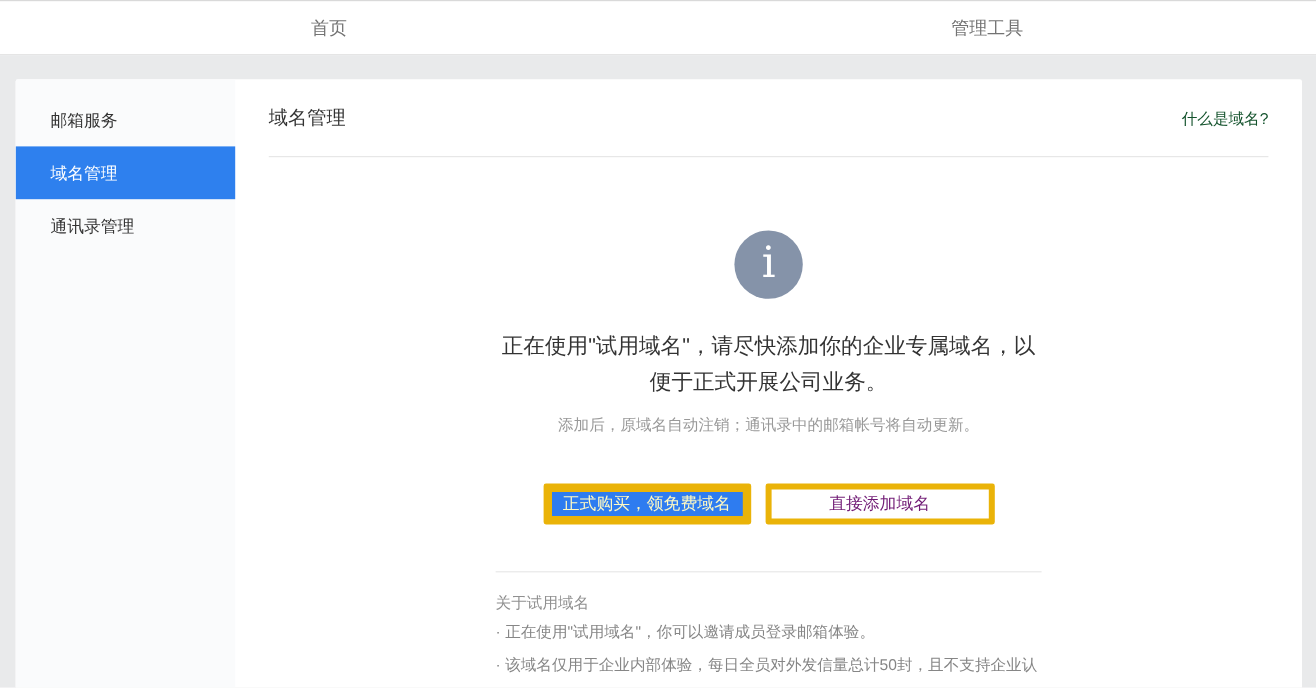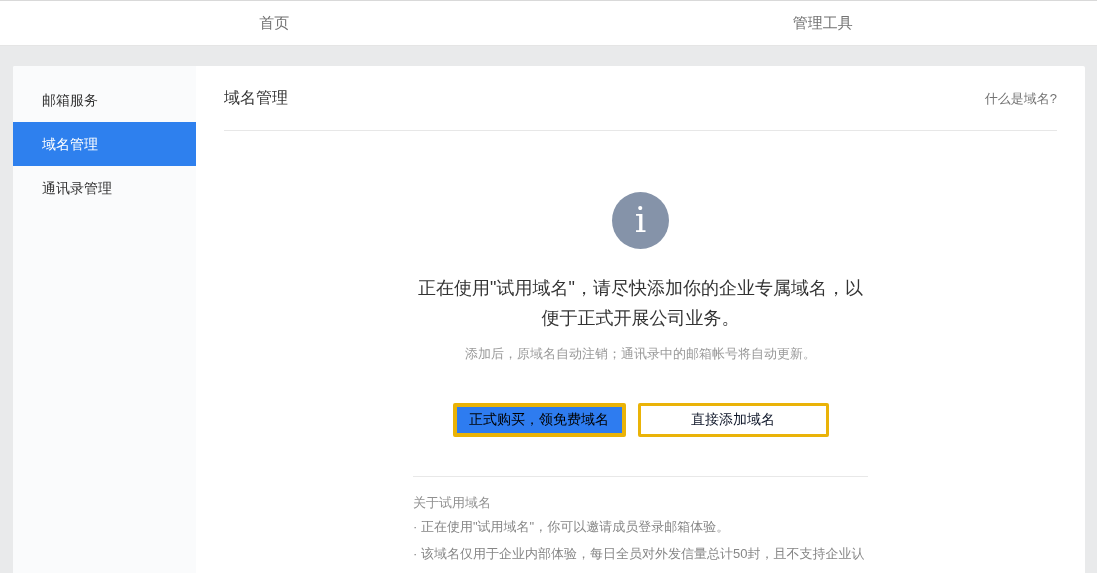--- a/index.html
+++ b/index.html
@@ -76,21 +76,21 @@
     flex: 1;
     padding: 22px 28px 0 28px;
   }
   .main-header {
     display: flex;
     justify-content: space-between;
     align-items: center;
     height: 21px;
   }
   .page-title { font-size: 16px; font-weight: normal; color: #333; }
-  .help-link { font-size: 13px; color: #737373; text-decoration: none; cursor: pointer; }
+  .help-link { font-size: 13px; color: #14532d; text-decoration: none; cursor: pointer; }
   .divider { margin-top: 21px; border-bottom: 1px solid #e7e7e7; }
 
   .center-col {
     width: 455px;
     margin: 0 auto;
     text-align: center;
   }
   .info-icon {
     width: 57px;
     height: 57px;
@@ -129,28 +129,28 @@
   .btn {
     height: 34px;
     font-size: 14px;
     font-family: "Liberation Sans", "DejaVu Sans", sans-serif;
     cursor: pointer;
     border-radius: 2px;
   }
   .btn-primary {
     min-width: 173px;
     background: #2e7cf0;
-    color: #000000;
-    border: 4px solid #eab308;
+    color: #fef9c3;
+    border: 7px solid #eab308;
   }
   .btn-secondary {
     min-width: 191px;
     background: #ffffff;
-    color: #0f172a;
-    border: 3px solid #eab308;
+    color: #701a75;
+    border: 5px solid #eab308;
   }
   .divider2 { margin-top: 39px; border-bottom: 1px solid #e8e8e8; }
 
   .about { text-align: left; }
   .about-title {
     margin-top: 16px;
     font-size: 13px;
     line-height: 20px;
     color: #909090;
   }

